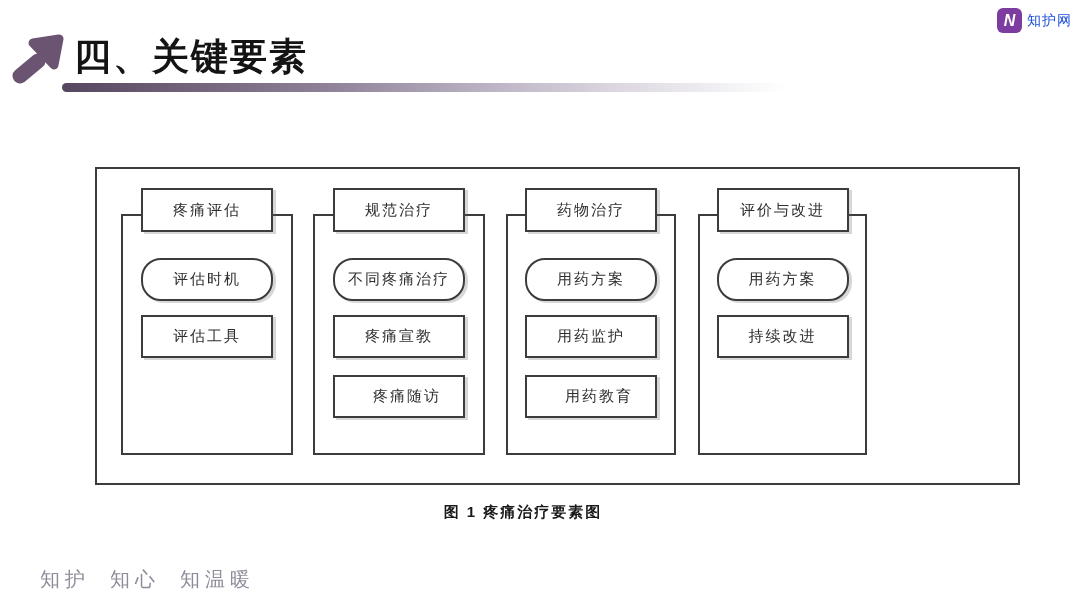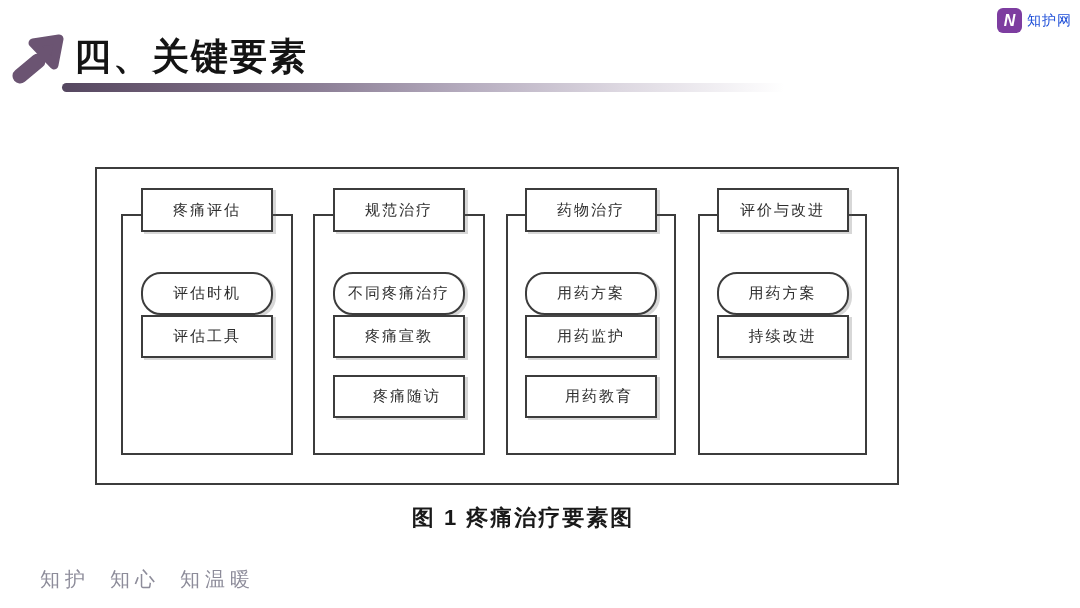--- a/index.html
+++ b/index.html
@@ -35,21 +35,21 @@
     width: 25px; height: 25px; border-radius: 6px;
     background: #7d3da0; color: #ffffff;
     display: flex; align-items: center; justify-content: center;
     font-size: 16px; font-weight: 700; font-style: italic;
     font-family: "Liberation Sans", sans-serif;
   }
   .logo-text { font-size: 14px; color: #1d4ed8; letter-spacing: 1px; font-family: Liberation Serif, serif; }
 
   
   .diagram-outer {
-    position: absolute; left: 95px; top: 167px; width: 804px; height: 318px;
+    position: absolute; left: 95px; top: 167px; width: 925px; height: 318px;
     border: 2px solid #3c3c3c; background: #ffffff;
   }
   .diagram-col {
     position: absolute; top: 45px; height: 241px; width: 172px;
     border: 2px solid #3c3c3c; background: #ffffff;
   }
   .col-0 { left: 24px; }
   .col-1 { left: 216px; }
   .col-2 { left: 409px; width: 170px; }
   .col-3 { left: 601px; width: 169px; padding-left: 16px; }
@@ -58,27 +58,27 @@
     position: absolute; left: 50%; transform: translateX(-50%);
     width: 132px; height: 43px;
     border: 2px solid #3c3c3c; background: #ffffff;
     display: flex; align-items: center; justify-content: center;
     font-family: "Liberation Serif", serif;
     font-size: 15px; color: #2e2e2e; letter-spacing: 2px;
     white-space: nowrap;
     box-shadow: 3px 2px 0 rgba(95,95,95,0.25);
   }
   .node-header { top: -28px; height: 44px; z-index: 2; }
-  .row-0 { top: 56px; border-radius: 20px; }
+  .row-0 { top: 42px; border-radius: 20px; }
   .row-1 { top: 99px; }
   .row-2 { top: 159px; padding-left: 16px; }
 
   .diagram-caption {
     position: absolute; left: 398px; top: 503px; width: 250px;
-    text-align: center; font-size: 22px; font-weight: 700;
+    text-align: center; font-size: 15px; font-weight: 700;
     color: #191919; letter-spacing: 2px;
     font-family: "Liberation Sans", sans-serif;
   }
 
   
   .footer-slogan {
     position: absolute; left: 40px; top: 566px;
     font-size: 20px; color: #8d8c9a;
     letter-spacing: 5px; word-spacing: 10px;
     font-family: "Liberation Serif", serif;

